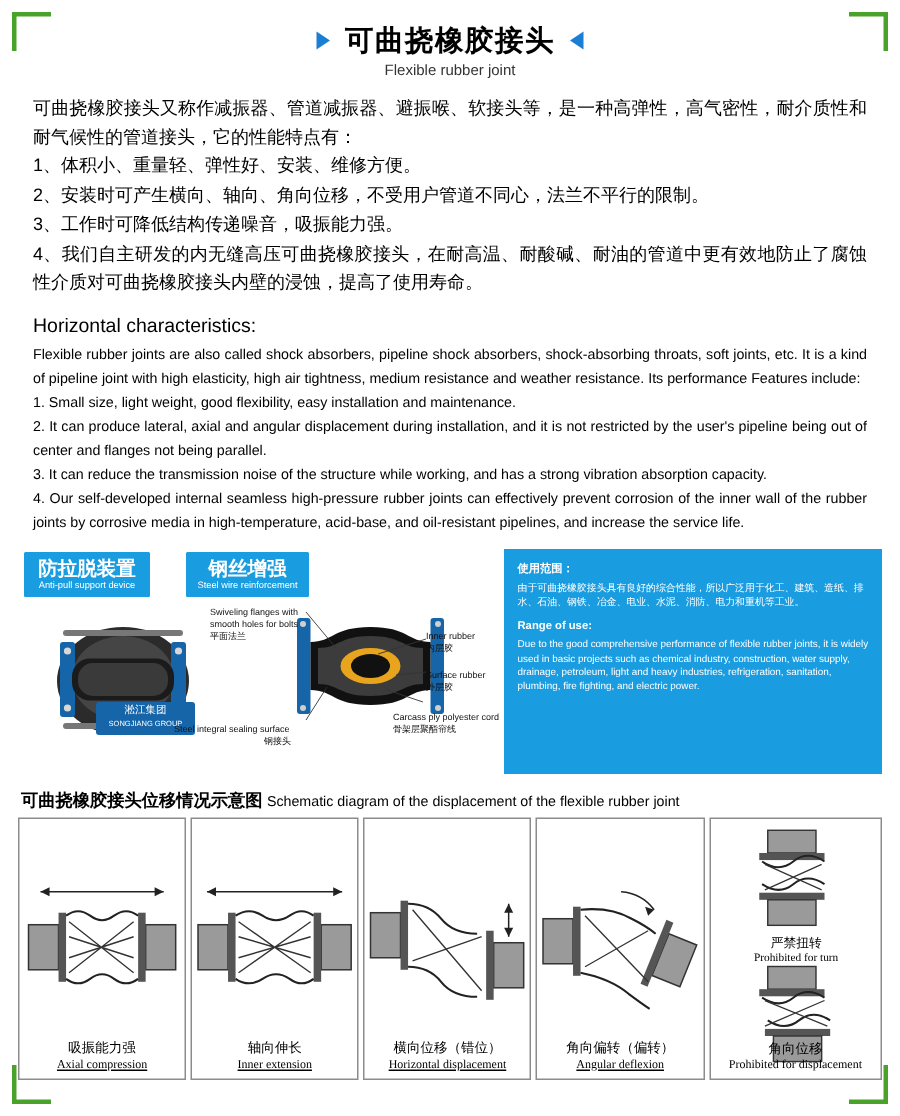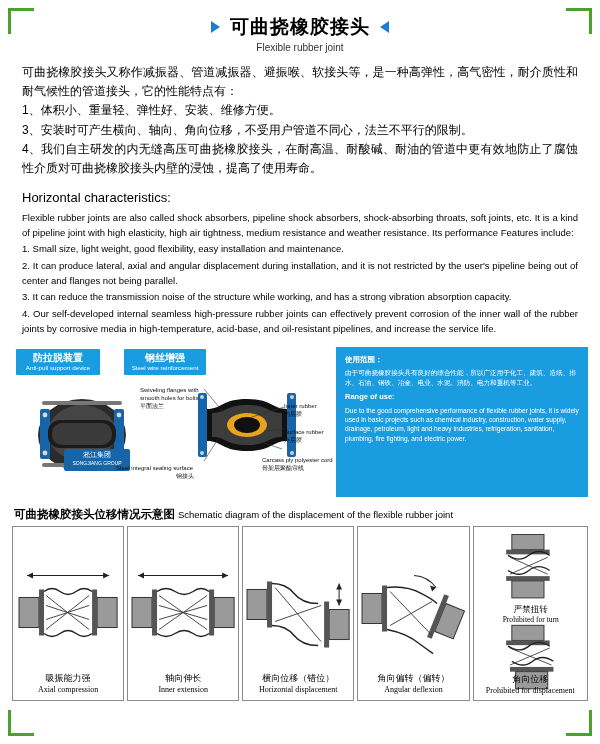--- a/index.html
+++ b/index.html
@@ -120,21 +120,21 @@
   .callout {
     position: absolute;
     background: #1a9ce0;
     color: #fff;
     font-size: 8px;
     line-height: 1.25;
     padding: 3px 5px;
     text-align: center;
     border-radius: 1px;
   }
-  .callout .c-cn { font-weight: bold; font-size: 10px; display: block; }
+  .callout .c-cn { font-weight: bold; font-size: 13px; display: block; }
   .callout .c-en { font-size: 6.2px; display: block; }
   .c1 { left: 4px; top: 2px; width: 84px; }
   .c2 { left: 112px; top: 2px; width: 82px; }
 
   .fig-label {
     position: absolute;
     font-size: 6px;
     color: #111;
     line-height: 1.2;
     white-space: nowrap;
@@ -177,21 +177,21 @@
   }
   .cell .cap {
     position: absolute;
     bottom: 4px;
     left: 0; right: 0;
     text-align: center;
     font-size: 8px;
     line-height: 1.3;
   }
   .cell .cap .c-cn { display: block; font-size: 9px; }
-  .cell .cap .c-en { display: block; font-size: 8px; font-family: "Liberation Serif", serif; }
+  .cell .cap .c-en { display: block; font-size: 8px; font-family: "Liberation Serif", serif; text-decoration: underline; }
 
   .prohibit {
     position: absolute;
     left: 0; right: 0;
     text-align: center;
     font-size: 8px;
     line-height: 1.25;
   }
   .prohibit .c-cn { display: block; font-size: 9px; }
   .prohibit .c-en { display: block; font-size: 8px; font-family: "Liberation Serif", serif; }
@@ -212,21 +212,22 @@
       <span class="tri left"></span>
       <span class="title-cn">可曲挠橡胶接头</span>
       <span class="tri right"></span>
     </div>
     <div class="title-en">Flexible rubber joint</div>
   </div>
 
   <div class="content">
     <p class="cn">可曲挠橡胶接头又称作减振器、管道减振器、避振喉、软接头等，是一种高弹性，高气密性，耐介质性和耐气候性的管道接头，它的性能特点有：</p>
     <p class="cn">1、体积小、重量轻、弹性好、安装、维修方便。</p>
-    <p class="cn">3、安装时可产生横向、轴向、角向位移，不受用户管道不同心，法兰不平行的限制。</p>
+    <p class="cn">2、安装时可产生横向、轴向、角向位移，不受用户管道不同心，法兰不平行的限制。</p>
+    <p class="cn">3、工作时可降低结构传递噪音，吸振能力强。</p>
     <p class="cn">4、我们自主研发的内无缝高压可曲挠橡胶接头，在耐高温、耐酸碱、耐油的管道中更有效地防止了腐蚀性介质对可曲挠橡胶接头内壁的浸蚀，提高了使用寿命。</p>
 
     <h2 class="sec-en">Horizontal characteristics:</h2>
     <p class="en">Flexible rubber joints are also called shock absorbers, pipeline shock absorbers, shock-absorbing throats, soft joints, etc. It is a kind of pipeline joint with high elasticity, high air tightness, medium resistance and weather resistance. Its performance Features include:</p>
     <p class="en">1. Small size, light weight, good flexibility, easy installation and maintenance.</p>
     <p class="en">2. It can produce lateral, axial and angular displacement during installation, and it is not restricted by the user's pipeline being out of center and flanges not being parallel.</p>
     <p class="en">3. It can reduce the transmission noise of the structure while working, and has a strong vibration absorption capacity.</p>
     <p class="en">4. Our self-developed internal seamless high-pressure rubber joints can effectively prevent corrosion of the inner wall of the rubber joints by corrosive media in high-temperature, acid-base, and oil-resistant pipelines, and increase the service life.</p>
   </div>
 

